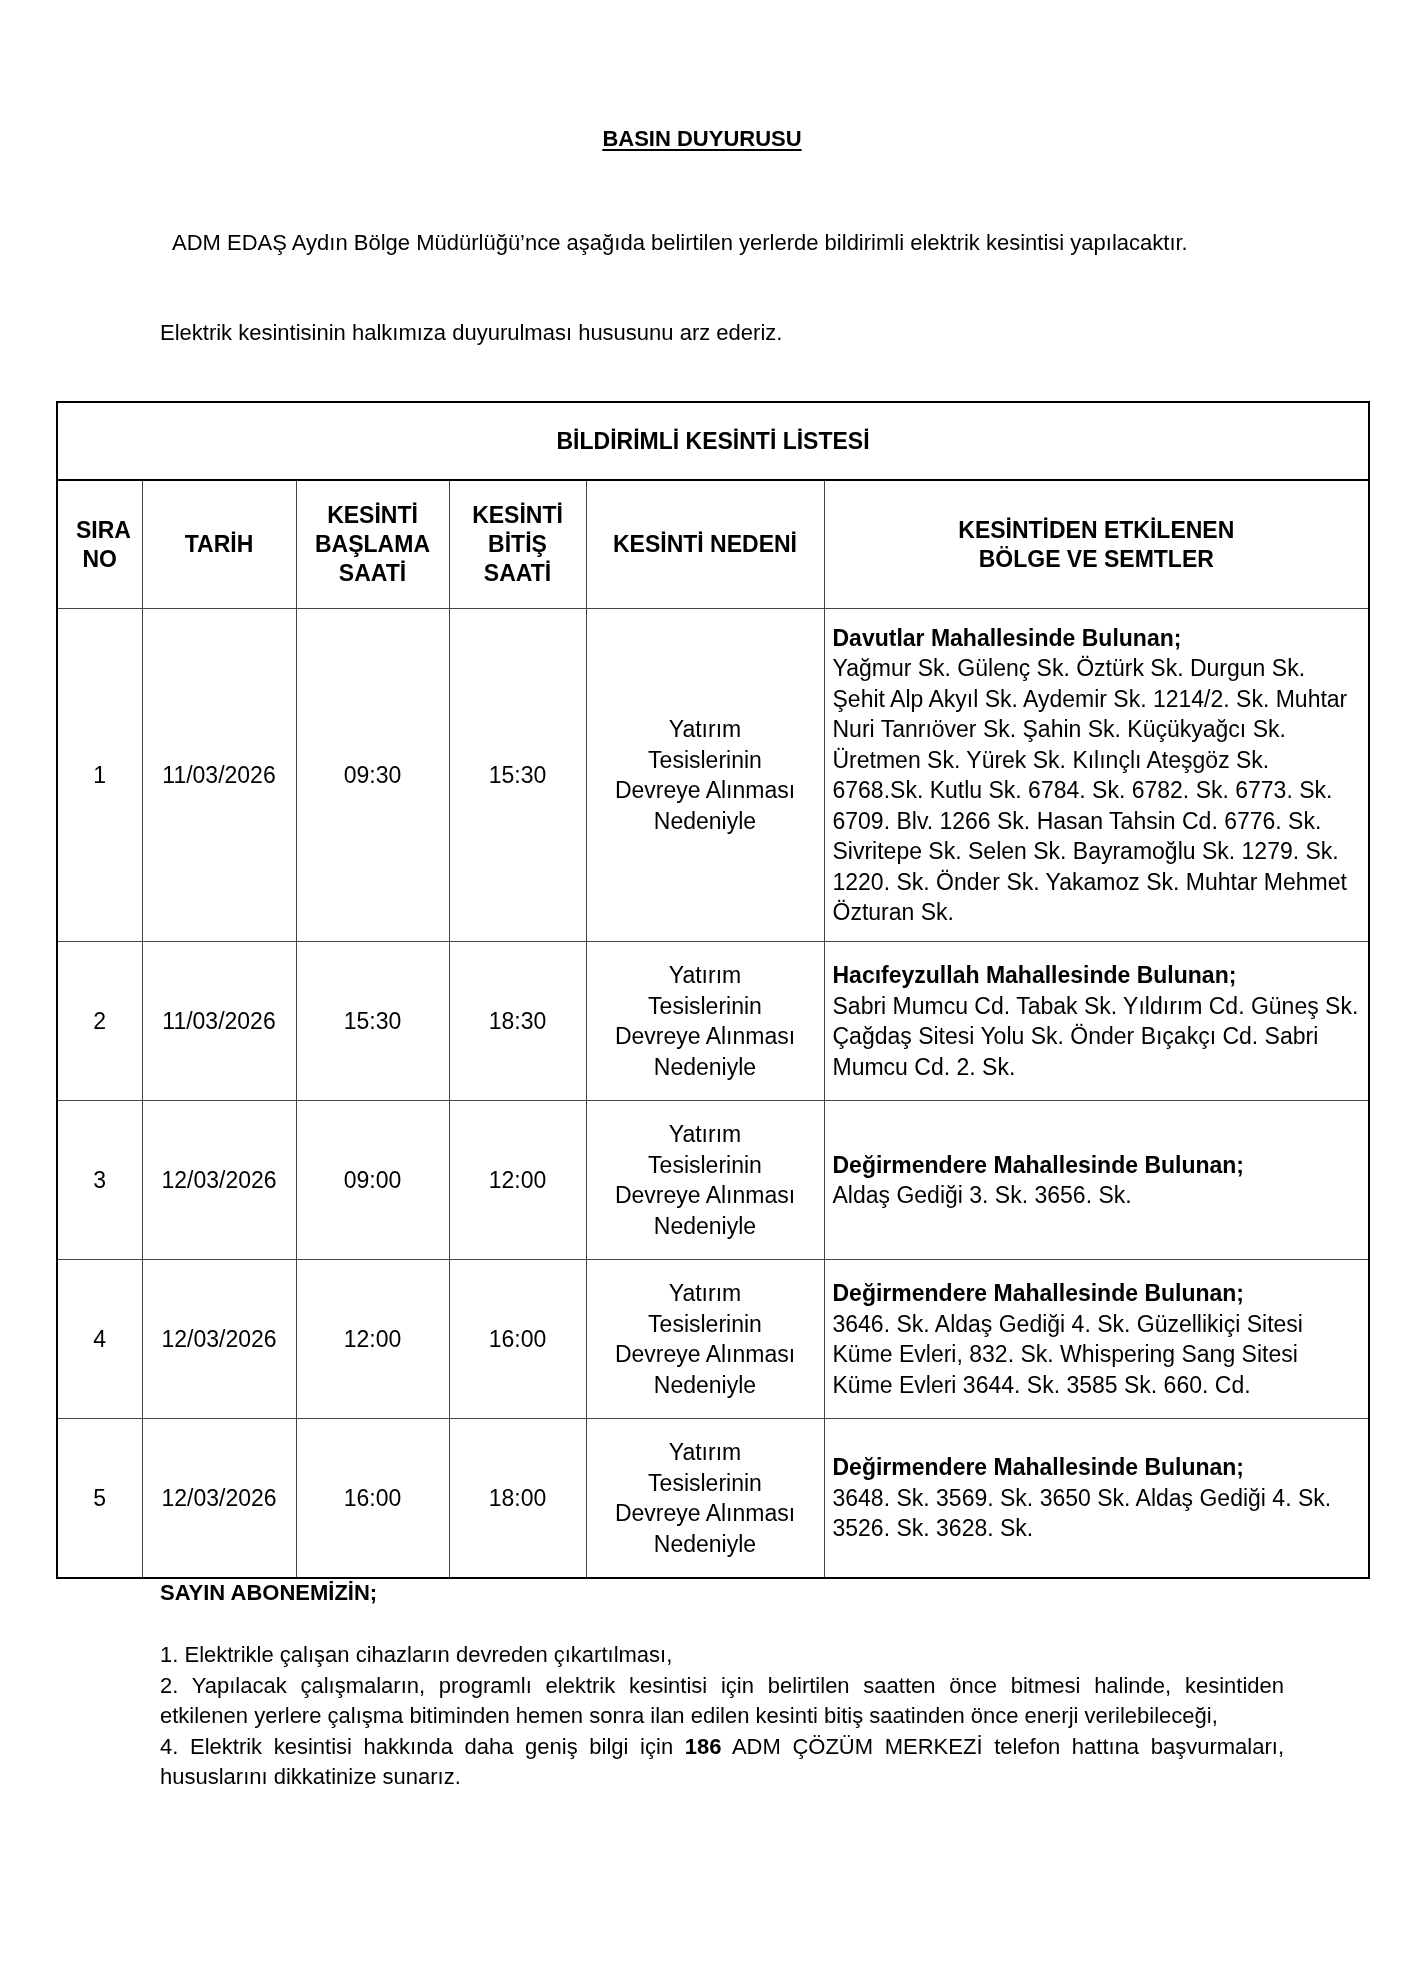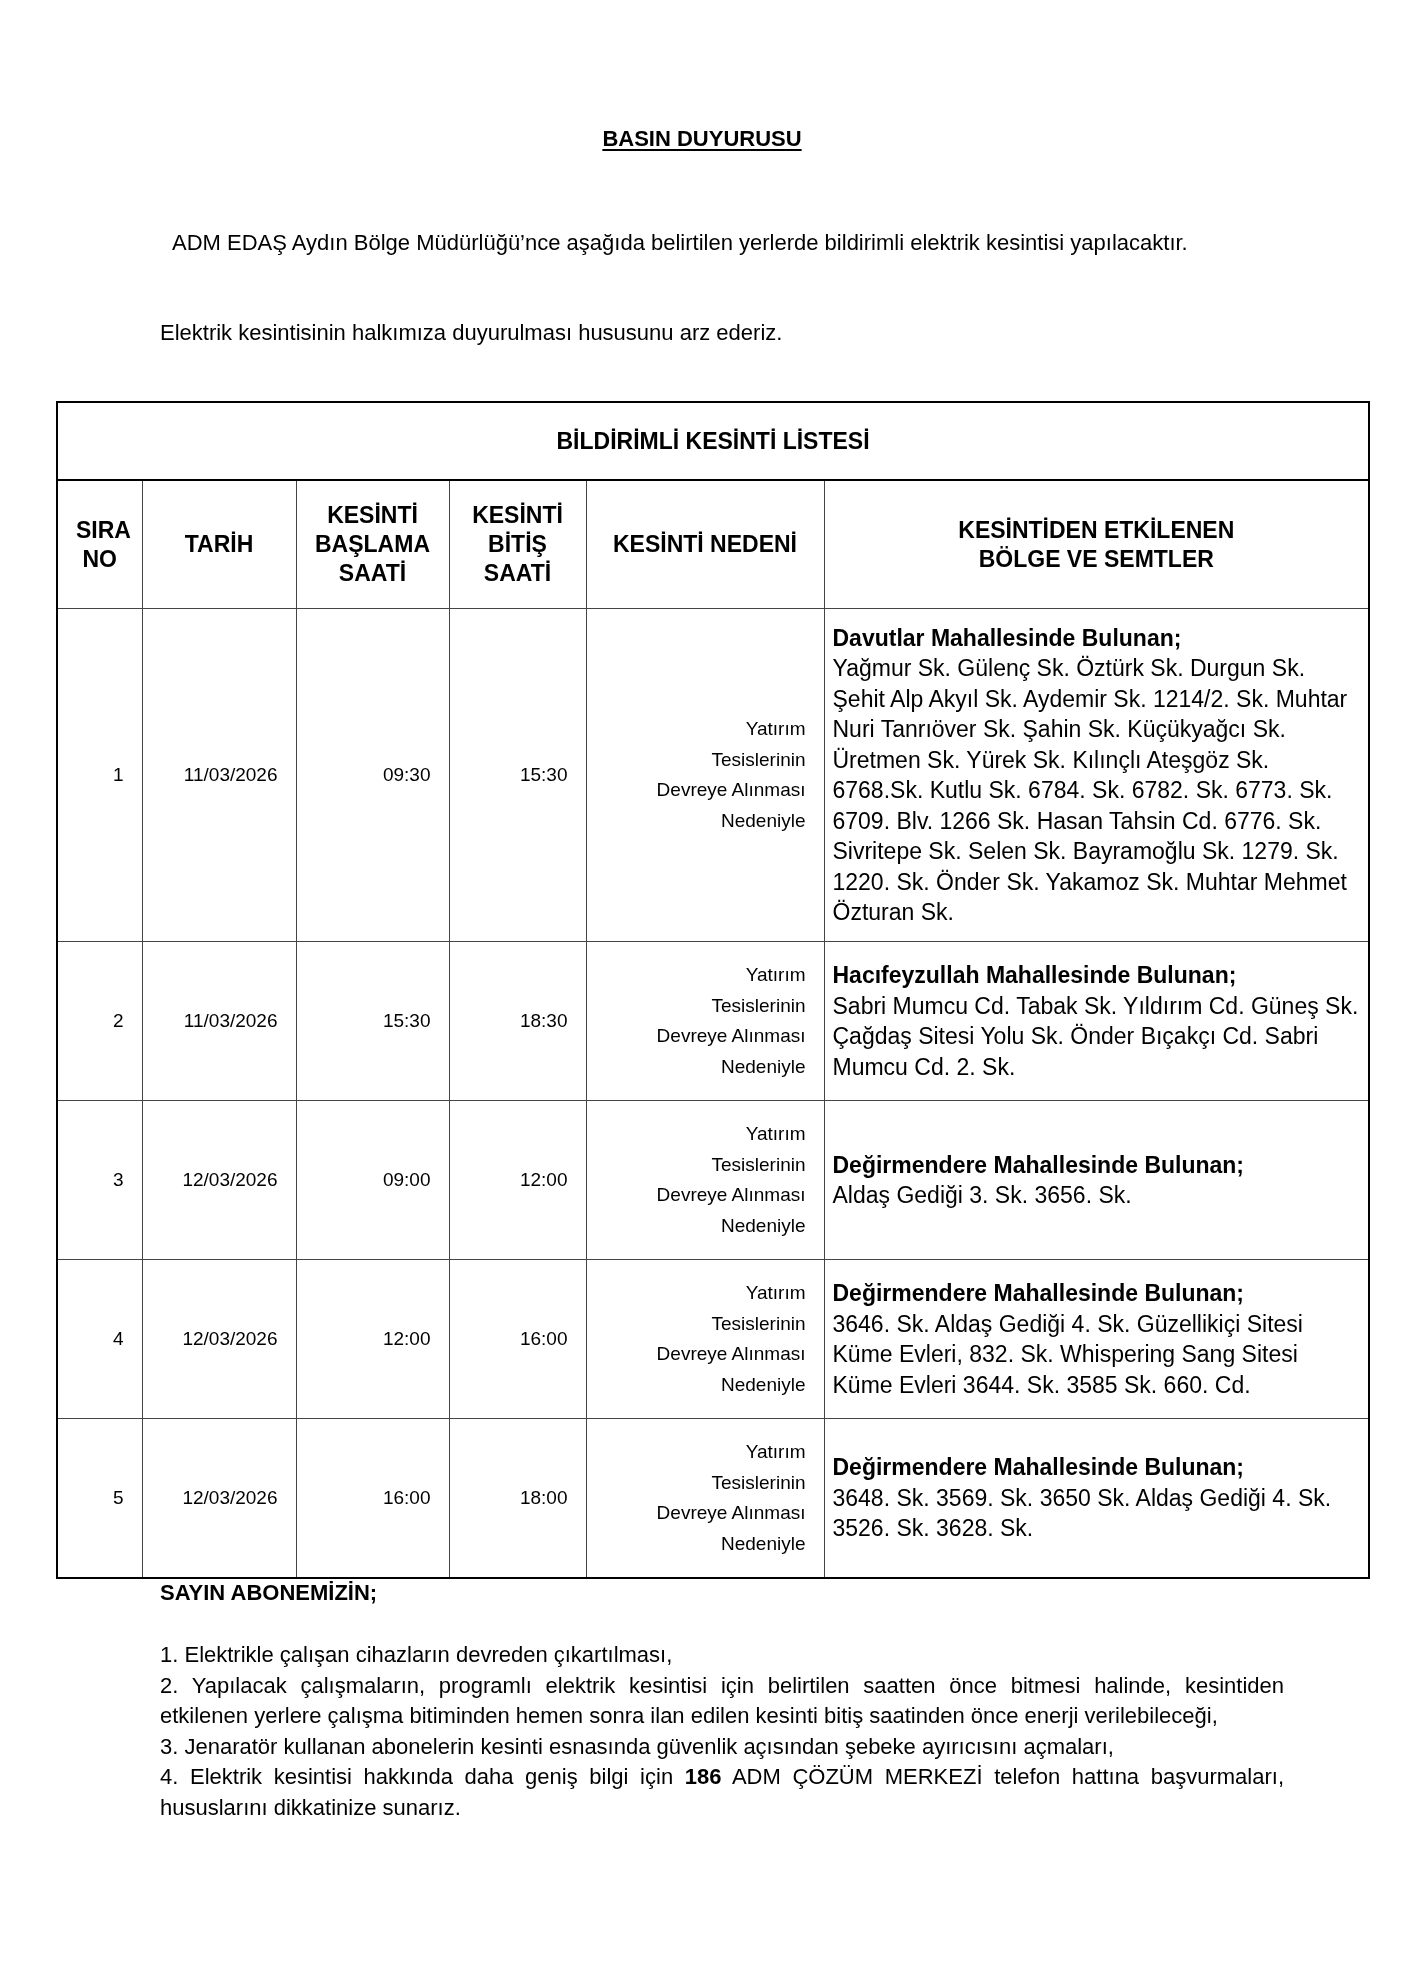--- a/index.html
+++ b/index.html
@@ -8,21 +8,21 @@
   .page-title { position: absolute; left: 0; width: 1404px; top: 98px; text-align: center;
                 font-weight: bold; font-size: 22px; text-decoration: underline; text-underline-offset: 3px; margin-top: 28px; }
   .intro { position: absolute; left: 160px; width: 1124px; font-size: 22px; line-height: 30px; text-align: justify; }
   .intro-1 { top: 216px; text-align-last: left; }
   .intro-2 { top: 318px; }
   table.cut { position: absolute; left: 56px; top: 401px; width: 1312px; border-collapse: collapse;
               border: 2px solid #000; table-layout: fixed; }
   table.cut td, table.cut th { border: 1.5px solid #444; padding: 18px; vertical-align: middle; }
   .t-title { height: 40px; font-weight: bold; font-size: 23px; text-align: center; border-bottom: 2px solid #000 !important; }
   .hdr th { font-weight: bold; font-size: 23px; line-height: 29px; text-align: center; height: 91px; }
-  .cell-c { text-align: right; font-size: 19px; line-height: 30.5px; }
+  .cell-c { text-align: center; font-size: 23px; line-height: 30.5px; }
   .cell-area { font-size: 23px; line-height: 30.5px; padding: 0 6px 0 8px !important; text-align: left; vertical-align: top; }
   .cell-area.mid { vertical-align: middle; }
   .area-head { font-weight: bold; display: block; }
   .r1 { height: 333px; } .r2 { height: 117px; } .r3 { height: 117px; } .r4 { height: 147px; } .r5 { height: 136px; }
   .footer-head { position: absolute; left: 160px; top: 1580px; font-weight: bold; font-size: 22px; }
   .footer-list { position: absolute; left: 160px; top: 1640px; width: 1124px; font-size: 22px; line-height: 30.5px; text-align: justify; }
   .footer-list p { margin: 0; }
   b.num { font-weight: bold; }
 </style>
 </head>
@@ -100,15 +100,14 @@
     <td class="cell-area mid"><span class="area-head">Değirmendere Mahallesinde Bulunan;</span><span>3648. Sk. 3569. Sk. 3650 Sk. Aldaş Gediği 4. Sk. 3526. Sk. 3628. Sk.</span></td>
   </tr>
 </tbody>
   </table>
 
 <div class="footer-head">SAYIN ABONEMİZİN;</div>
 
 <div class="footer-list">
   <p>1.  Elektrikle çalışan cihazların devreden çıkartılması,</p>
   <p>2. Yapılacak çalışmaların, programlı elektrik kesintisi için belirtilen saatten önce bitmesi halinde, kesintiden etkilenen yerlere çalışma bitiminden hemen sonra ilan edilen kesinti bitiş saatinden önce enerji verilebileceği,</p>
-  <p>3. Jenaratör kullanan abonelerin kesinti esnasında güvenlik açısından şebeke ayırıcısını açmaları,</p>
   <p><span>4. Elektrik kesintisi hakkında daha geniş bilgi için </span><b class="num">186</b><span> ADM ÇÖZÜM MERKEZİ telefon hattına başvurmaları, hususlarını dikkatinize sunarız.</span></p>
 </div>
 
 </body></html>

